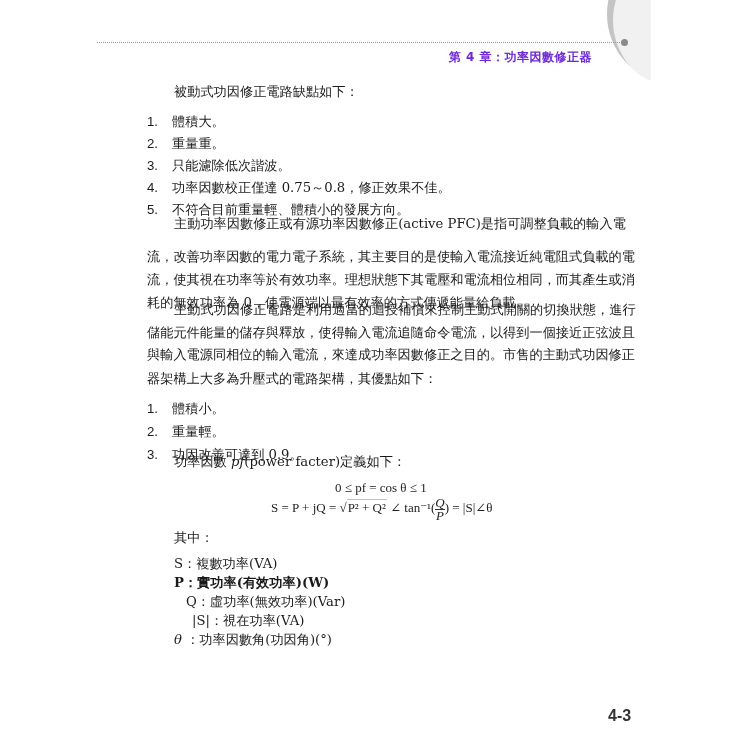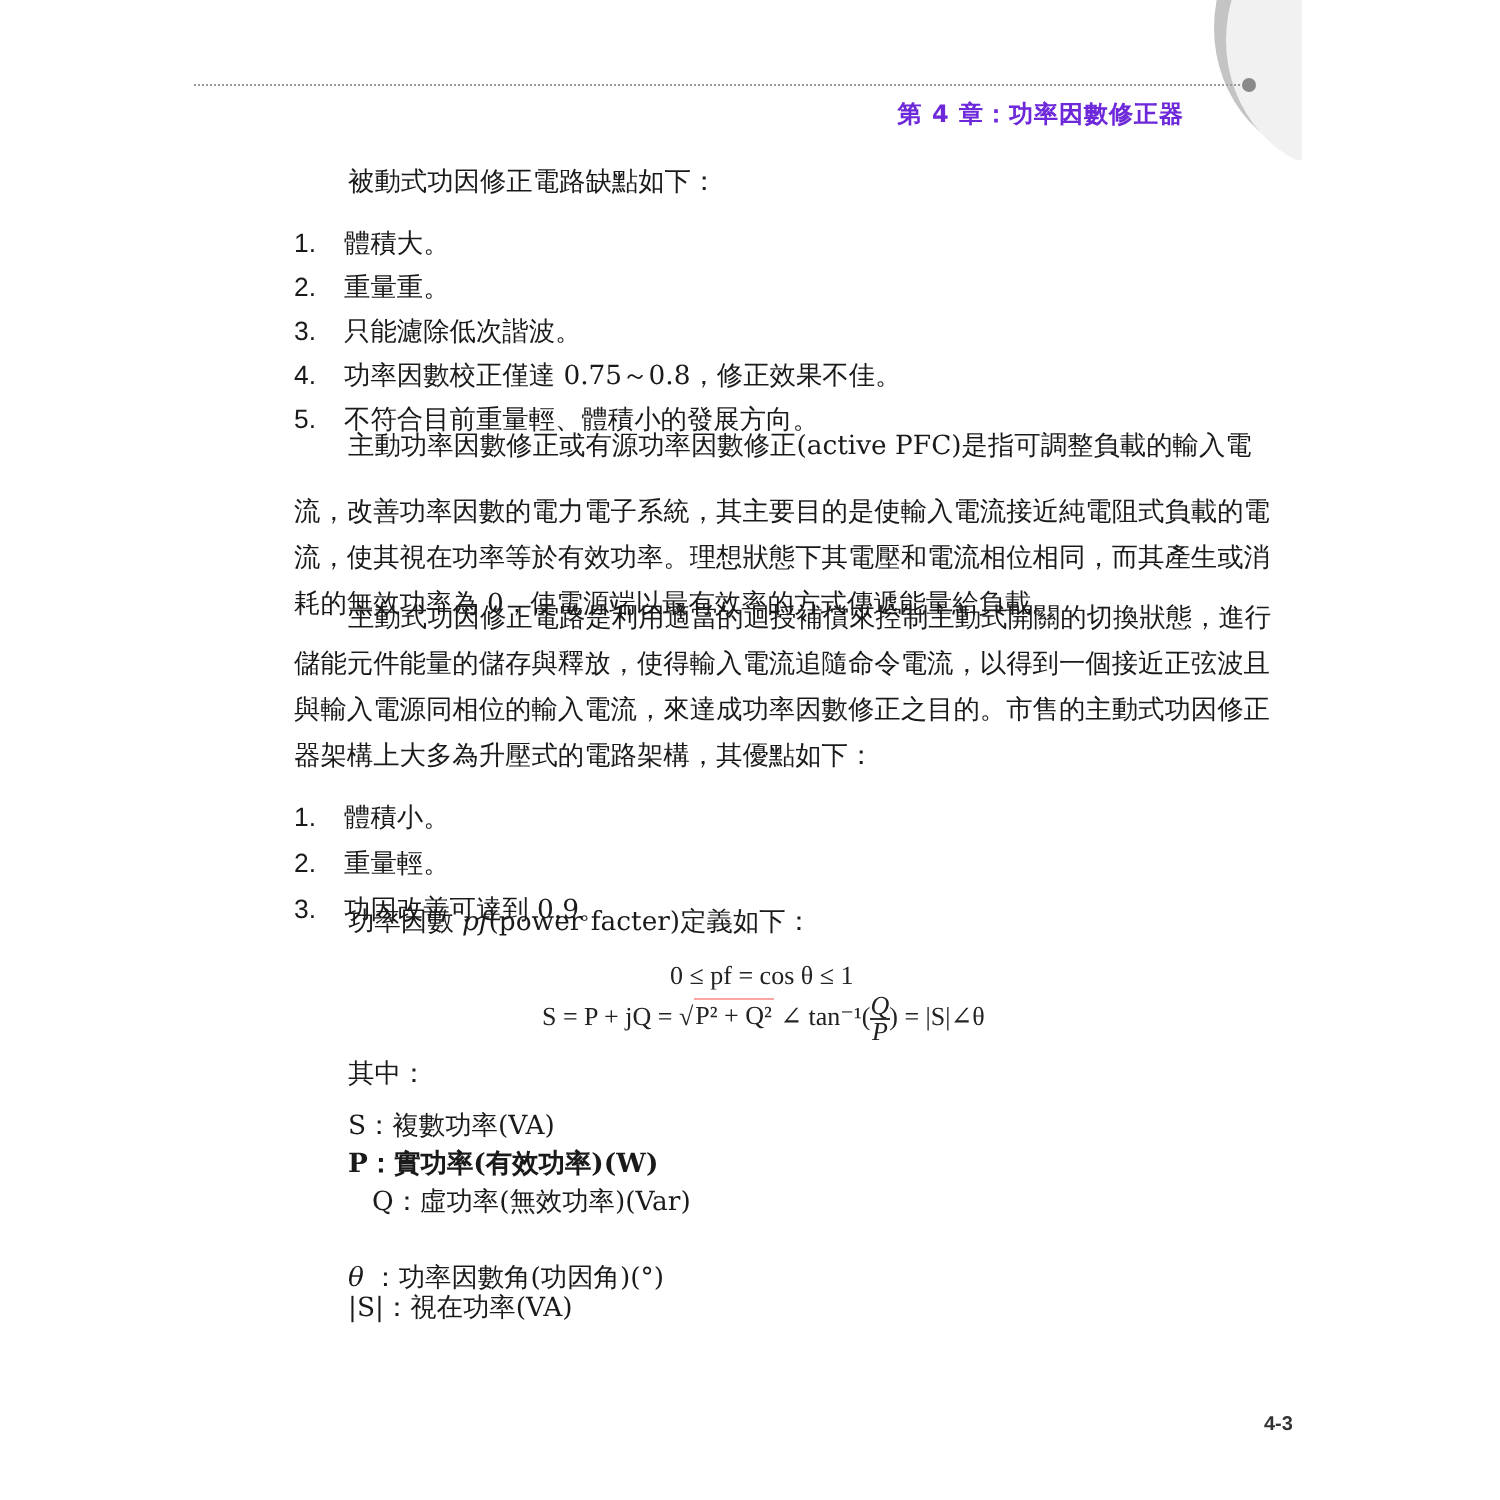--- a/index.html
+++ b/index.html
@@ -17,21 +17,21 @@
   .chapter { position:absolute; right:158px; top:49px; font-family:"DejaVu Sans","Liberation Sans",sans-serif;
          font-weight:bold; font-size:12px; color:#6d28d9; letter-spacing:0.5px; }
   .line { position:absolute; font-size:13.2px; white-space:nowrap; line-height:16px; }
   .num { font-family:"Liberation Sans","DejaVu Sans",sans-serif; display:inline-block; width:25px; }
   .just { left:147px; width:446px; text-align:justify; text-align-last:justify; }
   .formula { position:absolute; font-family:"Liberation Serif","DejaVu Serif",serif; font-size:13px; white-space:nowrap; color:#222; }
   .frac { display:inline-block; vertical-align:middle; text-align:center; font-style:italic; line-height:12px; }
   .frac span { display:block; }
   .sqrt { border-top:1px solid #fca5a5; padding:0 1px; }
   .pagenum { position:absolute; left:608px; top:707px; font-family:"Liberation Sans","DejaVu Sans",sans-serif;
-         font-size:10px; font-weight:bold; color:#333;margin-left:24px; }
+         font-size:16px; font-weight:bold; color:#333; }
 </style>
 </head>
 <body>
 
 <div class="deco-circle">
   <div class="outer"></div>
     <div class="inner"></div>
 </div>
 <div class="deco-clip"></div>
 <div class="dotline"></div>
@@ -91,20 +91,20 @@
 
 <div class="line" style="left:174px;top:556px;">
   <span>S</span><span>：複數功率(VA)</span>
 </div>
 <div class="line" style="left:174px;top:575px;font-weight:bold;">
   <span>P</span><span>：實功率(有效功率)(W)</span>
 </div>
 <div class="line" style="left:174px;top:594px;margin-left:12px;">
   <span>Q</span><span>：虛功率(無效功率)(Var)</span>
 </div>
-<div class="line" style="left:174px;top:613px;margin-top:34px;">
+<div class="line" style="left:192px;top:613px;">
   <span>|S|</span><span>：視在功率(VA)</span>
 </div>
 <div class="line" style="left:174px;top:632px;">
   <i>θ</i><span> ：功率因數角(功因角)(°)</span>
 </div>
 
 <div class="pagenum">4-3</div>
 
 </body></html>

